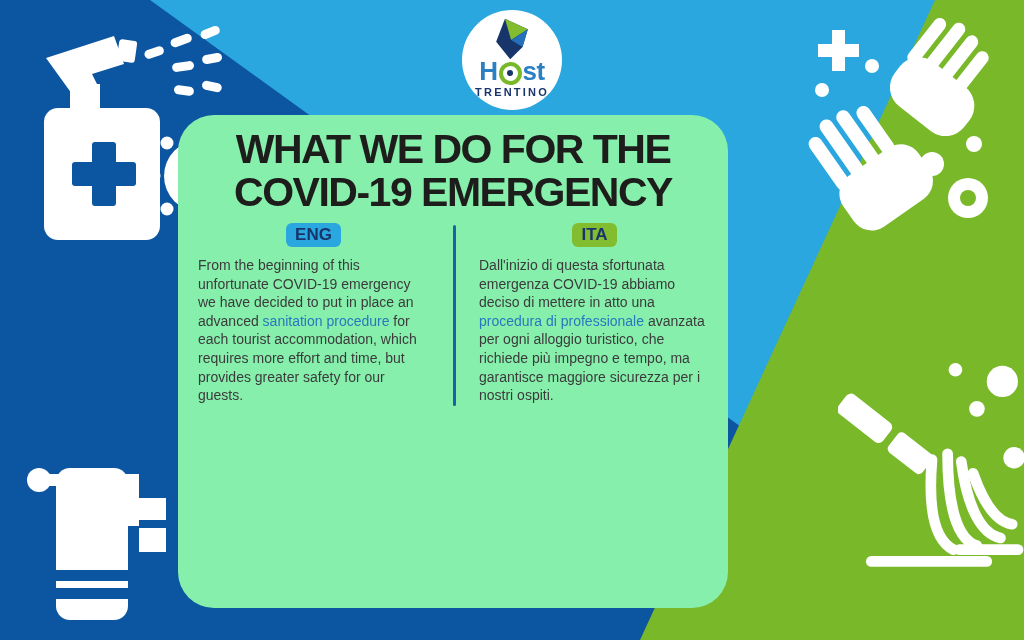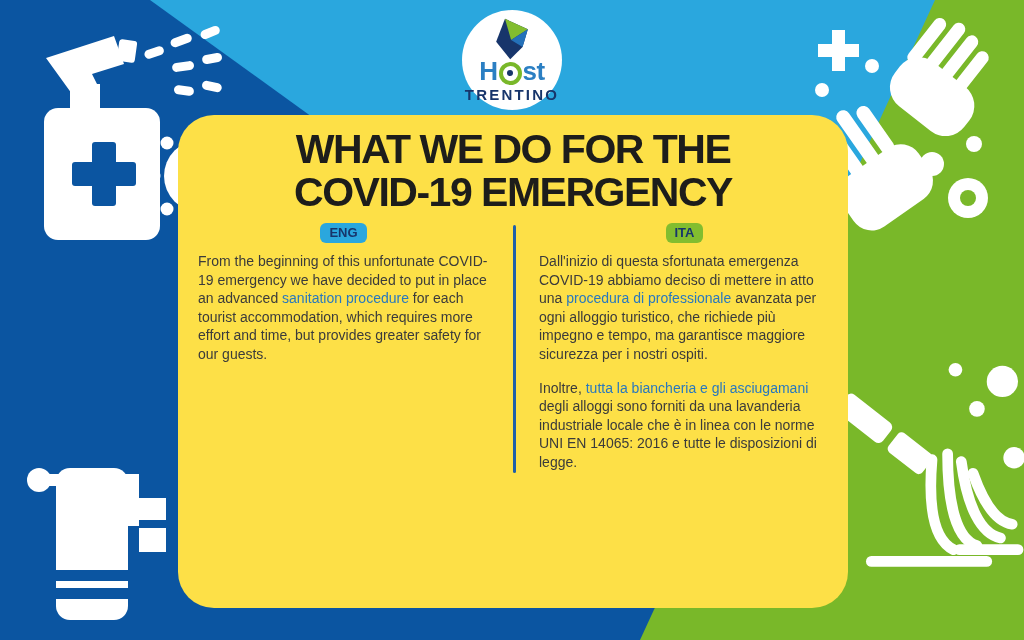--- a/index.html
+++ b/index.html
@@ -8,45 +8,45 @@
 
   
   .bg-blue{position:absolute;inset:0;background:var(--blue);
     clip-path:polygon(0 0,150px 0,1036px 640px,0 640px);z-index:0;}
   .bg-green{position:absolute;inset:0;background:var(--green);
     clip-path:polygon(935px 0,1024px 0,1024px 640px,640px 640px);z-index:0;}
 
   .icon-layer{position:absolute;z-index:1;}
 
   
-  .card{position:absolute;left:178px;top:115px;width:670px;height:493px;background:#fde047;
+  .card{position:absolute;left:178px;top:115px;width:550px;height:493px;background:#86efac;
     border-radius:36px;z-index:2;box-sizing:border-box;}
 
   
   .logo{position:absolute;left:462px;top:10px;width:100px;height:100px;background:#fff;
     border-radius:50%;z-index:3;display:flex;flex-direction:column;align-items:center;}
   .logo-shield{margin-top:7px;}
   .logo-word{display:flex;align-items:center;line-height:1;margin-top:-3px;
     font-weight:bold;font-size:26px;color:var(--logoblue);letter-spacing:-.5px;}
   .logo-o{display:inline-flex;align-items:center;justify-content:center;width:15px;height:15px;
     border:4px solid var(--green);border-radius:50%;margin:0 1px;position:relative;top:2px;}
   .logo-o i{width:6px;height:6px;border-radius:50%;background:var(--navy);}
-  .logo-sub{font-size:15px;font-weight:bold;letter-spacing:2.2px;color:var(--navy);margin-top:2px;}
+  .logo-sub{font-size:11px;font-weight:bold;letter-spacing:2.2px;color:var(--navy);margin-top:2px;}
 
   
   .title{margin:13px 10px 6px;text-align:center;font-weight:bold;color:var(--title);
     font-size:41px;line-height:1.06;letter-spacing:-1.5px;}
 
   
   .columns{position:relative;display:flex;margin-top:8px;}
   .col{width:50%;box-sizing:border-box;}
   .col-eng{padding:0 24px 0 20px;}
   .col-ita{padding:0 18px 0 26px;}
   .badge-row{text-align:center;margin-bottom:9px;}
-  .badge{display:inline-block;font-weight:bold;font-size:13px;color:var(--navy);
+  .badge{display:inline-block;font-weight:bold;font-size:17px;color:var(--navy);
     padding:3px 9px 4px;border-radius:6px;line-height:1;}
   .badge-eng{background:var(--cyan);}
   .badge-ita{background:var(--badge_green);text-align:center;}
   .divider{position:absolute;left:50%;top:2px;bottom:14px;width:3px;background:var(--divider);
     border-radius:2px;}
   .para{margin:0 0 15px;font-size:14px;line-height:1.33;color:var(--text);}
   .para .hl{color:var(--link);margin-top:12px;}
 </style>
 </head>
 <body>
@@ -178,19 +178,18 @@
       </div>
 
       <div class="divider"></div>
 
       <div class="col col-ita">
         <div class="badge-row">
           <span class="badge badge-ita">ITA</span>
         </div>
         <div>
             <p class="para"><span>Dall'inizio di questa sfortunata emergenza COVID-19 abbiamo deciso di mettere in atto una </span><span class="hl">procedura di professionale</span><span> avanzata per ogni alloggio turistico, che richiede più impegno e tempo, ma garantisce maggiore sicurezza per i nostri ospiti.</span></p>
-            <p class="para"><span>Inoltre, </span><span class="hl">tutta la biancheria e gli asciugamani</span><span> degli alloggi sono forniti da una lavanderia industriale locale che è in linea con le norme UNI EN 14065: 2016 e tutte le disposizioni di legge.</span></p>
           </div>
       </div>
     </div>
   </div>
 
 </div>
 
 </body></html>

